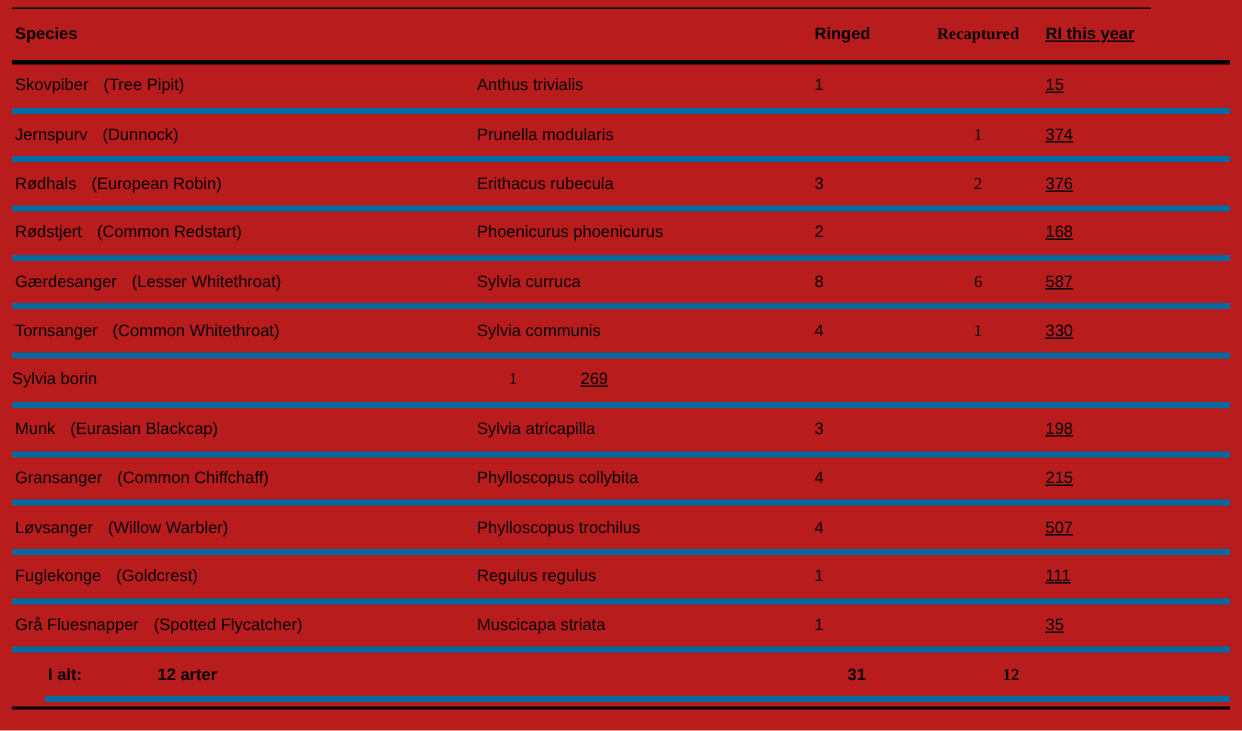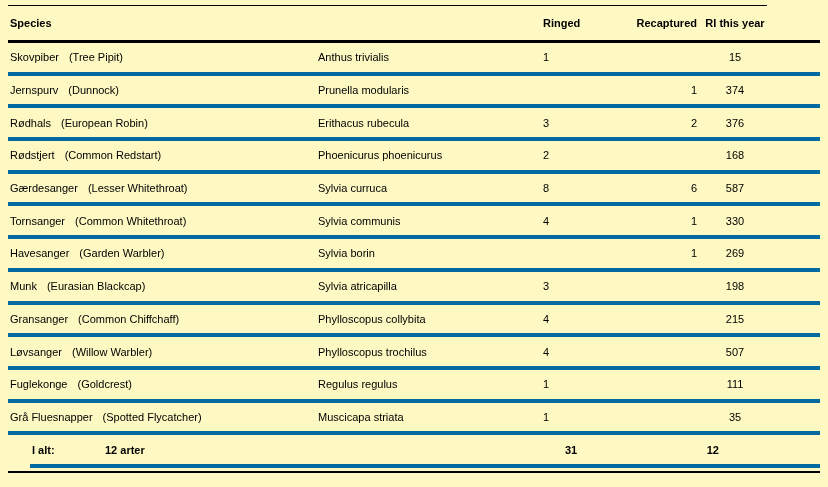--- a/index.html
+++ b/index.html
@@ -4,21 +4,21 @@
 <style>
   html, body {
     margin: 0;
     padding: 0;
     background: #ffffff;
   }
   .page {
     position: relative;
     width: 828px;
     height: 487px;
-    background: #fef9c3;
+    background: #b91c1c;
     color: #000000;
     font-family: "Liberation Sans", sans-serif;
     font-size: 11px;
     overflow: hidden;
   }
   .tbl {
     position: absolute;
     left: 8px;
     top: 5px;
     width: 812px;
@@ -41,22 +41,22 @@
     font-weight: bold;
   }
   .thick {
     height: 3px;
     background: #000000;
   }
   .c { box-sizing: border-box; }
   .c-species { width: 310px; padding-left: 2px; white-space: nowrap; }
   .c-latin   { width: 225px; white-space: nowrap; }
   .c-ringed  { width: 64px;  }
-  .c-recap   { width: 90px;  text-align: right; }
-  .c-ri      { width: 76px;  text-align: center; }
+  .c-recap   { width: 90px;  text-align: center; font-family: Liberation Serif, serif; }
+  .c-ri      { width: 76px;  text-align: left; text-decoration: underline; }
   .en { margin-left: 10px; }
   .row.total { font-weight: bold; margin-left: 22px; }
   .total-label { display: inline-block; width: 73px; }
   .botline {
     height: 2px;
     background: #000000;
     margin-top: 3px;
   }
 </style>
 </head>
@@ -119,21 +119,20 @@
 
     <div class="row">
       <div class="c c-species"><span>Tornsanger</span><span class="en">(Common Whitethroat)</span></div>
       <div class="c c-latin">Sylvia communis</div>
       <div class="c c-ringed">4</div>
       <div class="c c-recap">1</div>
       <div class="c c-ri">330</div>
     </div>
 
     <div class="row">
-      <div class="c c-species"><span>Havesanger</span><span class="en">(Garden Warbler)</span></div>
       <div class="c c-latin">Sylvia borin</div>
       <div class="c c-ringed"></div>
       <div class="c c-recap">1</div>
       <div class="c c-ri">269</div>
     </div>
 
     <div class="row">
       <div class="c c-species"><span>Munk</span><span class="en">(Eurasian Blackcap)</span></div>
       <div class="c c-latin">Sylvia atricapilla</div>
       <div class="c c-ringed">3</div>

